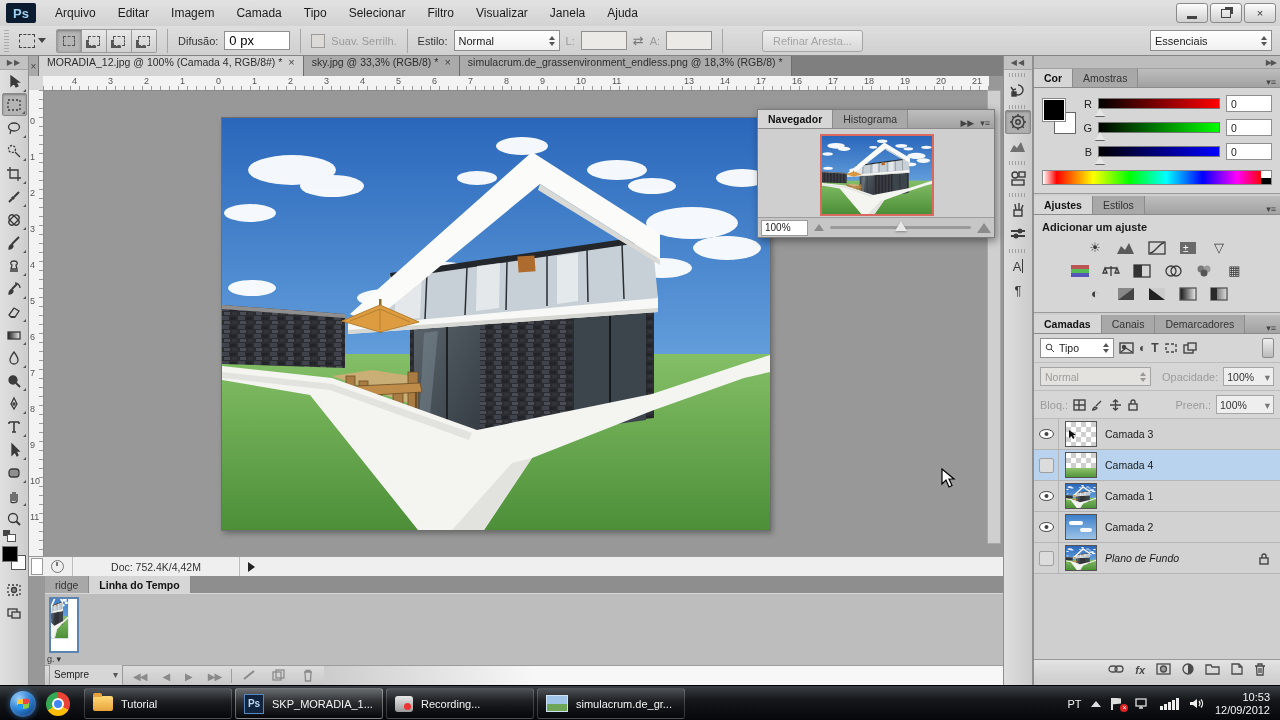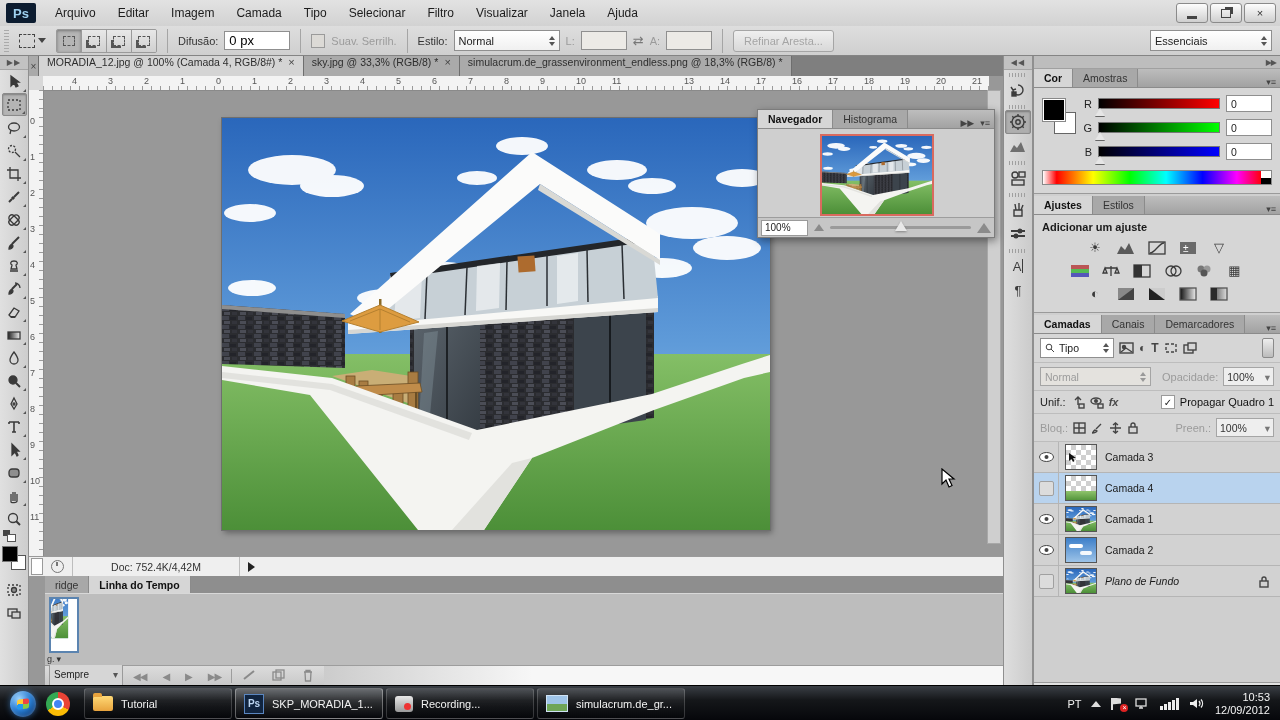--- a/index.html
+++ b/index.html
@@ -42,21 +42,21 @@
           font-family:inherit;box-sizing:content-box;}
   .txtbox.dis{background:#eceae6;}
   .selectbox{height:19px;border:1px solid #8f8f8f;background:linear-gradient(#fff,#f0f0f0);
              display:flex;align-items:center;padding:0 4px;gap:6px;}
   .spin{display:flex;flex-direction:column;gap:2px;margin-left:auto;}
   .spin i{width:0;height:0;border-left:3px solid transparent;border-right:3px solid transparent;}
   .spin .u{border-bottom:4px solid #555;} .spin .d{border-top:4px solid #555;}
   .checkbox{width:12px;height:12px;border:1px solid #9a9a9a;background:#e8e6e2;display:inline-flex;
             align-items:center;justify-content:center;font-size:10px;color:#222;}
   .btn{height:20px;border:1px solid #a5a5a5;border-radius:3px;background:linear-gradient(#efefef,#d8d8d8);
-       padding:0 10px;display:flex;align-items:center;color:#a5a5a5;}
+       padding:0 10px;display:flex;align-items:center;color:#a5a5a5;margin-left:29px;}
   .swapicon{color:#777;font-size:13px;}
 
   
   .toolbar{left:0;top:56px;width:29px;height:629px;background:linear-gradient(90deg,#e0e0e0,#cdcdcd);
            border-right:1px solid #8f8f8f;display:flex;flex-direction:column;align-items:center;box-sizing:border-box;}
   .tb-head{width:100%;height:13px;background:#c2c2c2;border-bottom:1px solid #a5a5a5;color:#555;font-size:8px;
            display:flex;align-items:center;justify-content:center;letter-spacing:1px;}
   .tool{width:25px;height:23px;display:flex;align-items:center;justify-content:center;position:relative;}
   .tool svg{stroke:#3a3a3a;fill:none;stroke-width:1.3;}
   .tool.sel{background:#b4b4b4;border:1px solid #8a8a8a;border-radius:2px;box-shadow:inset 0 1px 2px rgba(0,0,0,.3);box-sizing:border-box;}
@@ -947,39 +947,20 @@
               <i class="d" style="border-top-color:#999"></i>
             </span>
         </div>
         <span class="dim" style="margin-left:6px">Opacidade:</span>
         <div class="opbox">
           <span>100%</span>
             <span style="color:#777">▾</span>
         </div>
       </div>
       <div class="lp-row">
-        <span style="color:#222">Unif.:</span>
-        <span class="ftico">
-            <svg width="14" height="13">
-              <path d="M7,1 L7,9 M4,4 L7,1 L10,4"></path>
-              <rect x="8" y="8" width="5" height="4"></rect>
-            </svg>
-          </span>
-        <span class="ftico">
-            <svg width="14" height="13">
-              <ellipse cx="6" cy="5" rx="5" ry="3"></ellipse>
-              <circle cx="6" cy="5" r="1.3" fill="#444"></circle>
-              <rect x="8" y="8" width="5" height="4"></rect>
-            </svg>
-          </span>
-        <span class="ftico fxtxt">fx</span>
-        <span class="checkbox" style="margin-left:auto;background:#fff">✓</span>
-        <span style="color:#111">Propagar Quadro 1</span>
-      </div>
-      <div class="lp-row">
         <span class="dim">Bloq.:</span>
         <span class="ftico">
             <svg width="13" height="12" stroke="#9b9b9b">
               <rect x="1" y="1" width="11" height="10"></rect>
               <path d="M1,6 L12,6 M6,1 L6,11"></path>
             </svg>
           </span>
         <span class="ftico">
             <svg width="13" height="12" stroke="#9b9b9b">
               <path d="M10,2 L5,7 M4,8 C2,9 2,11 1,11 C3,11 5,11 6,9 Z"></path>

